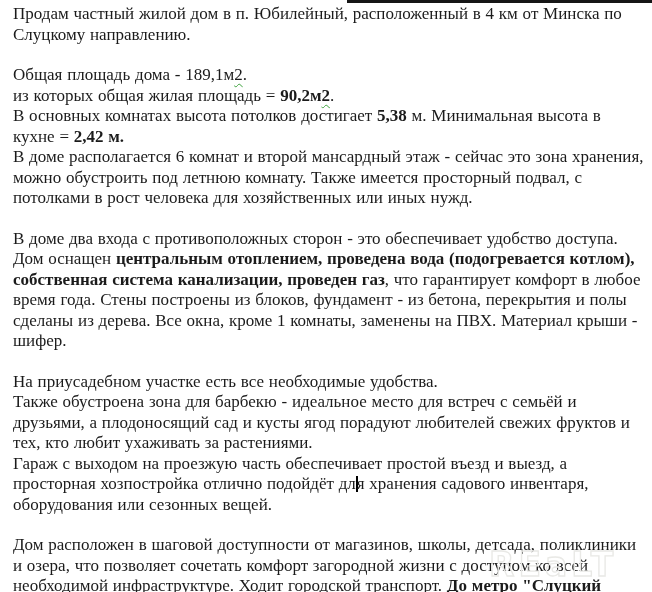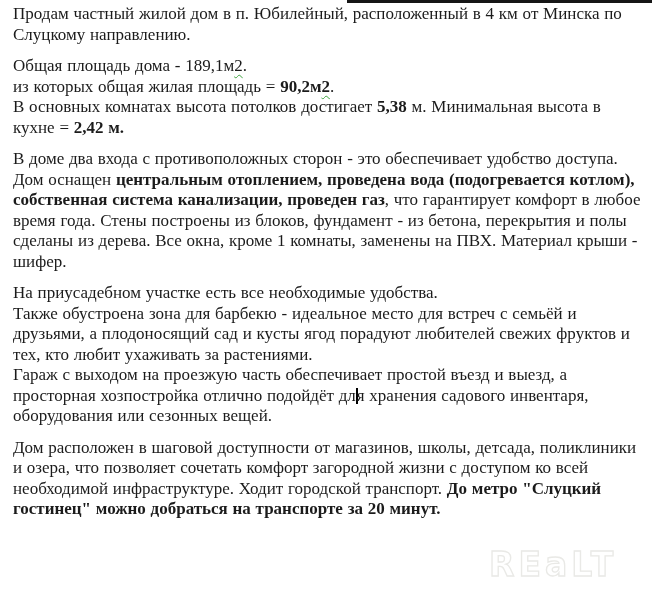--- a/index.html
+++ b/index.html
@@ -19,21 +19,21 @@
   }
   .doc {
     padding: 4px 6px 0 13px;
     font-family: Liberation Serif, serif;
   }
   p.para {
     margin: 0;
     line-height: 20.5px;
     word-spacing: 0.5px;
   }
-  p.para.gap { margin-top: 11px; }
+  p.para.gap { margin-top: 20px; }
   .b { font-weight: bold; }
   .sq {
     text-decoration: underline;
     text-decoration-style: wavy;
     text-decoration-thickness: 1px;
     text-underline-offset: 3px;
     text-decoration-skip-ink: none;
   }
   .caret {
     display: inline-block;
@@ -58,20 +58,21 @@
 </head>
 <body style="background: rgb(255, 255, 255); color: rgb(27, 27, 27);">
 
 <div class="topbar" style="background: rgb(22, 22, 22);"></div>
 
 <div class="doc">
     <p class="para"><span>Продам частный жилой дом в п. Юбилейный, расположенный в 4 км от Минска по Слуцкому направлению.</span></p>
     <p class="para gap"><span>Общая площадь дома - 189,1м</span><span class="sq" style="text-decoration-color: rgb(61, 162, 61);">2</span><span>.</span></p>
     <p class="para"><span>из которых общая жилая площадь = </span><span class="b">90,2м</span><span class="b sq" style="text-decoration-color: rgb(61, 162, 61);">2</span><span>.</span></p>
     <p class="para"><span>В основных комнатах высота потолков достигает </span><span class="b">5,38</span><span> м. Минимальная высота в кухне = </span><span class="b">2,42 м.</span></p>
+    <p class="para"><span>В доме располагается 6 комнат и второй мансардный этаж - сейчас это зона хранения, можно обустроить под летнюю комнату. Также имеется просторный подвал, с потолками в рост человека для хозяйственных или иных нужд.</span></p>
     <p class="para gap"><span>В доме два входа с противоположных сторон - это обеспечивает удобство доступа. Дом оснащен </span><span class="b">центральным отоплением, проведена вода (подогревается котлом), собственная система канализации, проведен газ</span><span>, что гарантирует комфорт в любое время года. Стены построены из блоков, фундамент - из бетона, перекрытия и полы сделаны из дерева. Все окна, кроме 1 комнаты, заменены на ПВХ. Материал крыши - шифер.</span></p>
     <p class="para gap"><span>На приусадебном участке есть все необходимые удобства.</span></p>
     <p class="para"><span>Также обустроена зона для барбекю - идеальное место для встреч с семьёй и друзьями, а плодоносящий сад и кусты ягод порадуют любителей свежих фруктов и тех, кто любит ухаживать за растениями.</span></p>
     <p class="para"><span>Гараж с выходом на проезжую часть обеспечивает простой въезд и выезд, а просторная хозпостройка отлично подойдёт дл</span><span class="caret"></span><span>я хранения садового инвентаря, оборудования или сезонных вещей.</span></p>
     <p class="para gap"><span>Дом расположен в шаговой доступности от магазинов, школы, детсада, поликлиники и озера, что позволяет сочетать комфорт загородной жизни с доступом ко всей необходимой инфраструктуре. Ходит городской транспорт. </span><span class="b">До метро "Слуцкий гостинец" можно добраться на транспорте за 20 минут.</span></p>
   </div>
 
 <div class="watermark">REaLT</div>
 
 </body></html>

